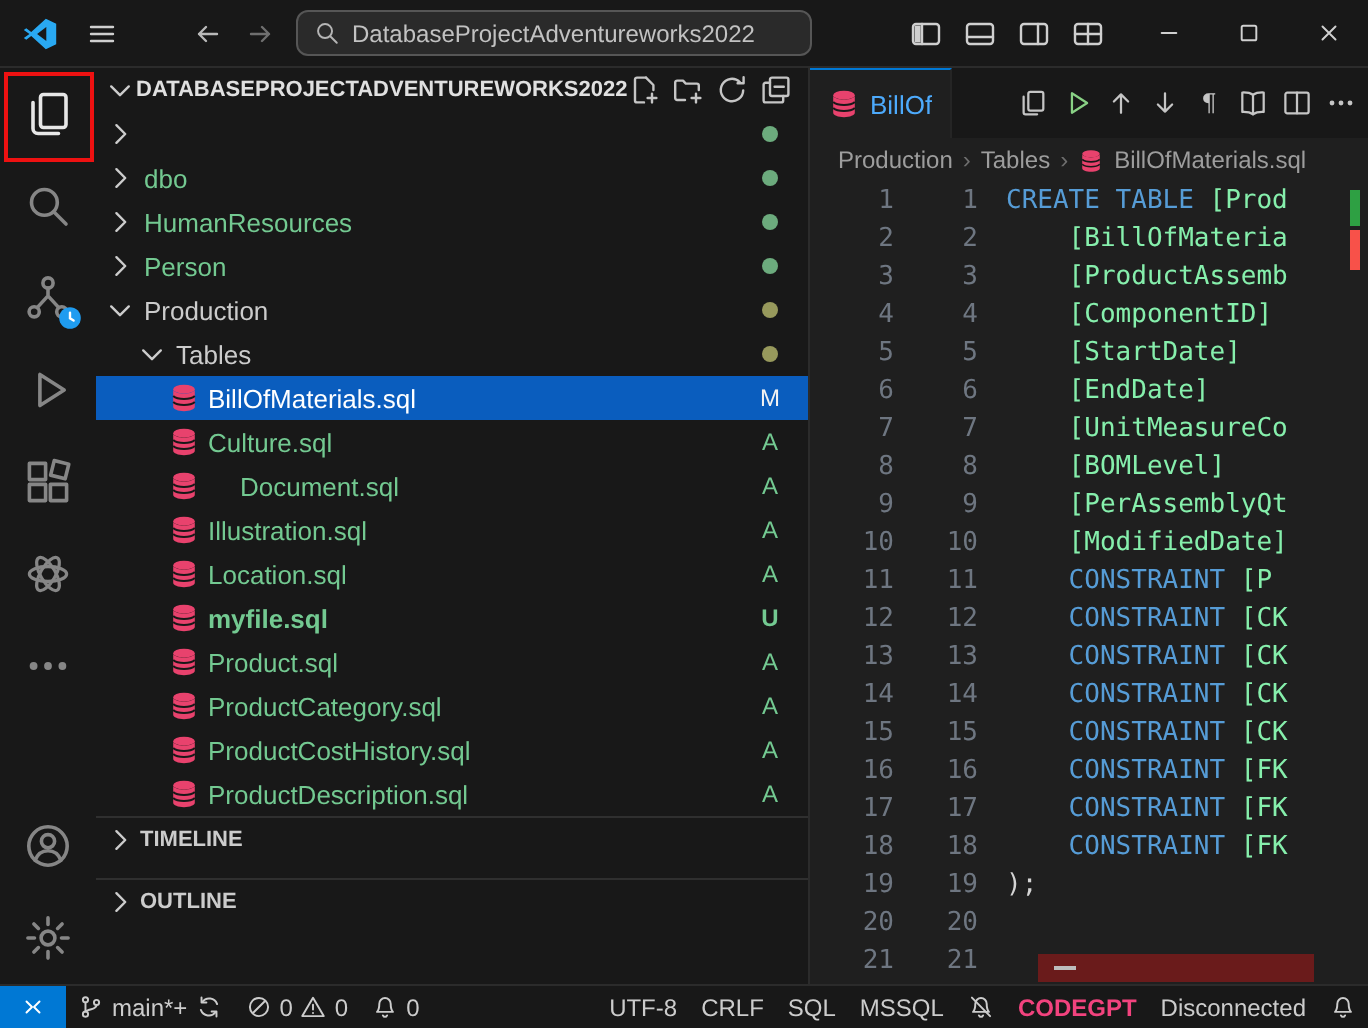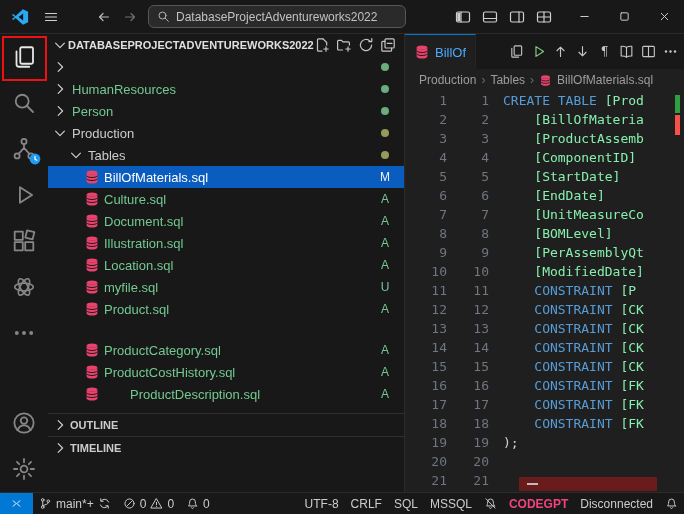--- a/index.html
+++ b/index.html
@@ -380,32 +380,44 @@
             <span class="dot dot-green"></span>
           </div>
           <div class="row" style="padding-left: 4px;">
             <span class="icon-host tw">
               <svg viewBox="0 0 16 16">
                 <g stroke="currentColor" fill="none" stroke-width="1.2" stroke-linecap="round" stroke-linejoin="round">
                   <path d="M6.2 3.6 10.6 8l-4.4 4.4"></path>
                 </g>
               </svg>
             </span>
-            <span class="tlabel t-green">HumanResources</span>
+            <span class="tlabel t-green">dbo</span>
             <span class="sp"></span>
             <span class="dot dot-green"></span>
           </div>
           <div class="row" style="padding-left: 4px;">
             <span class="icon-host tw">
               <svg viewBox="0 0 16 16">
                 <g stroke="currentColor" fill="none" stroke-width="1.2" stroke-linecap="round" stroke-linejoin="round">
                   <path d="M6.2 3.6 10.6 8l-4.4 4.4"></path>
                 </g>
               </svg>
             </span>
+            <span class="tlabel t-green">HumanResources</span>
+            <span class="sp"></span>
+            <span class="dot dot-green"></span>
+          </div>
+          <div class="row" style="padding-left: 4px;">
+            <span class="icon-host tw">
+              <svg viewBox="0 0 16 16">
+                <g stroke="currentColor" fill="none" stroke-width="1.2" stroke-linecap="round" stroke-linejoin="round">
+                  <path d="M6.2 3.6 10.6 8l-4.4 4.4"></path>
+                </g>
+              </svg>
+            </span>
             <span class="tlabel t-green">Person</span>
             <span class="sp"></span>
             <span class="dot dot-green"></span>
           </div>
           <div class="row" style="padding-left: 4px;">
             <span class="icon-host tw">
               <svg viewBox="0 0 16 16">
                 <g stroke="currentColor" fill="none" stroke-width="1.2" stroke-linecap="round" stroke-linejoin="round">
                   <path d="M3.6 6.2 8 10.6l4.4-4.4"></path>
                 </g>
@@ -444,136 +456,136 @@
               <svg viewBox="0 0 16 16">
                 <ellipse cx="8" cy="3.6" rx="5.4" ry="2.2" fill="#e8426d" stroke="none"></ellipse>
                 <path fill="#e8426d" stroke="none" d="M2.6 3.6v8.8c0 1.2 2.4 2.2 5.4 2.2s5.4-1 5.4-2.2V3.6c0 1.2-2.4 2.2-5.4 2.2s-5.4-1-5.4-2.2z"></path>
                 <path d="M2.6 7c1 .9 3 1.5 5.4 1.5S12.4 7.9 13.4 7M2.6 10c1 .9 3 1.5 5.4 1.5s4.4-.6 5.4-1.5" stroke="#181818" stroke-width="1" fill="none"></path>
               </svg>
             </span>
             <span class="tlabel t-green">Culture.sql</span>
             <span class="sp"></span>
             <span class="badge b-A">A</span>
           </div>
+          <div class="row" style="padding-left: 36px; gap: 16px;">
+            <span class="icon-host tw">
+              <svg viewBox="0 0 16 16">
+                <ellipse cx="8" cy="3.6" rx="5.4" ry="2.2" fill="#e8426d" stroke="none"></ellipse>
+                <path fill="#e8426d" stroke="none" d="M2.6 3.6v8.8c0 1.2 2.4 2.2 5.4 2.2s5.4-1 5.4-2.2V3.6c0 1.2-2.4 2.2-5.4 2.2s-5.4-1-5.4-2.2z"></path>
+                <path d="M2.6 7c1 .9 3 1.5 5.4 1.5S12.4 7.9 13.4 7M2.6 10c1 .9 3 1.5 5.4 1.5s4.4-.6 5.4-1.5" stroke="#181818" stroke-width="1" fill="none"></path>
+              </svg>
+            </span>
+            <span class="tlabel t-green">Document.sql</span>
+            <span class="sp"></span>
+            <span class="badge b-A">A</span>
+          </div>
           <div class="row" style="padding-left: 36px;">
             <span class="icon-host tw">
               <svg viewBox="0 0 16 16">
                 <ellipse cx="8" cy="3.6" rx="5.4" ry="2.2" fill="#e8426d" stroke="none"></ellipse>
                 <path fill="#e8426d" stroke="none" d="M2.6 3.6v8.8c0 1.2 2.4 2.2 5.4 2.2s5.4-1 5.4-2.2V3.6c0 1.2-2.4 2.2-5.4 2.2s-5.4-1-5.4-2.2z"></path>
                 <path d="M2.6 7c1 .9 3 1.5 5.4 1.5S12.4 7.9 13.4 7M2.6 10c1 .9 3 1.5 5.4 1.5s4.4-.6 5.4-1.5" stroke="#181818" stroke-width="1" fill="none"></path>
               </svg>
             </span>
-            <span class="tlabel t-green">Document.sql</span>
+            <span class="tlabel t-green">Illustration.sql</span>
             <span class="sp"></span>
             <span class="badge b-A">A</span>
           </div>
           <div class="row" style="padding-left: 36px;">
             <span class="icon-host tw">
               <svg viewBox="0 0 16 16">
                 <ellipse cx="8" cy="3.6" rx="5.4" ry="2.2" fill="#e8426d" stroke="none"></ellipse>
                 <path fill="#e8426d" stroke="none" d="M2.6 3.6v8.8c0 1.2 2.4 2.2 5.4 2.2s5.4-1 5.4-2.2V3.6c0 1.2-2.4 2.2-5.4 2.2s-5.4-1-5.4-2.2z"></path>
                 <path d="M2.6 7c1 .9 3 1.5 5.4 1.5S12.4 7.9 13.4 7M2.6 10c1 .9 3 1.5 5.4 1.5s4.4-.6 5.4-1.5" stroke="#181818" stroke-width="1" fill="none"></path>
               </svg>
             </span>
-            <span class="tlabel t-green">Illustration.sql</span>
+            <span class="tlabel t-green">Location.sql</span>
             <span class="sp"></span>
             <span class="badge b-A">A</span>
           </div>
+          <div class="row" style="padding-left: 36px; font-weight: bold;">
+            <span class="icon-host tw">
+              <svg viewBox="0 0 16 16">
+                <ellipse cx="8" cy="3.6" rx="5.4" ry="2.2" fill="#e8426d" stroke="none"></ellipse>
+                <path fill="#e8426d" stroke="none" d="M2.6 3.6v8.8c0 1.2 2.4 2.2 5.4 2.2s5.4-1 5.4-2.2V3.6c0 1.2-2.4 2.2-5.4 2.2s-5.4-1-5.4-2.2z"></path>
+                <path d="M2.6 7c1 .9 3 1.5 5.4 1.5S12.4 7.9 13.4 7M2.6 10c1 .9 3 1.5 5.4 1.5s4.4-.6 5.4-1.5" stroke="#181818" stroke-width="1" fill="none"></path>
+              </svg>
+            </span>
+            <span class="tlabel t-green">myfile.sql</span>
+            <span class="sp"></span>
+            <span class="badge b-U">U</span>
+          </div>
           <div class="row" style="padding-left: 36px;">
             <span class="icon-host tw">
               <svg viewBox="0 0 16 16">
                 <ellipse cx="8" cy="3.6" rx="5.4" ry="2.2" fill="#e8426d" stroke="none"></ellipse>
                 <path fill="#e8426d" stroke="none" d="M2.6 3.6v8.8c0 1.2 2.4 2.2 5.4 2.2s5.4-1 5.4-2.2V3.6c0 1.2-2.4 2.2-5.4 2.2s-5.4-1-5.4-2.2z"></path>
                 <path d="M2.6 7c1 .9 3 1.5 5.4 1.5S12.4 7.9 13.4 7M2.6 10c1 .9 3 1.5 5.4 1.5s4.4-.6 5.4-1.5" stroke="#181818" stroke-width="1" fill="none"></path>
               </svg>
             </span>
-            <span class="tlabel t-green">Location.sql</span>
+            <span class="tlabel t-green">Product.sql</span>
             <span class="sp"></span>
             <span class="badge b-A">A</span>
           </div>
           <div class="row" style="padding-left: 36px;">
             <span class="icon-host tw">
               <svg viewBox="0 0 16 16">
                 <ellipse cx="8" cy="3.6" rx="5.4" ry="2.2" fill="#e8426d" stroke="none"></ellipse>
                 <path fill="#e8426d" stroke="none" d="M2.6 3.6v8.8c0 1.2 2.4 2.2 5.4 2.2s5.4-1 5.4-2.2V3.6c0 1.2-2.4 2.2-5.4 2.2s-5.4-1-5.4-2.2z"></path>
                 <path d="M2.6 7c1 .9 3 1.5 5.4 1.5S12.4 7.9 13.4 7M2.6 10c1 .9 3 1.5 5.4 1.5s4.4-.6 5.4-1.5" stroke="#181818" stroke-width="1" fill="none"></path>
               </svg>
             </span>
-            <span class="tlabel t-green">myfile.sql</span>
-            <span class="sp"></span>
-            <span class="badge b-U">U</span>
+            <span class="tlabel t-green">ProductCategory.sql</span>
+            <span class="sp"></span>
+            <span class="badge b-A">A</span>
           </div>
           <div class="row" style="padding-left: 36px;">
             <span class="icon-host tw">
               <svg viewBox="0 0 16 16">
                 <ellipse cx="8" cy="3.6" rx="5.4" ry="2.2" fill="#e8426d" stroke="none"></ellipse>
                 <path fill="#e8426d" stroke="none" d="M2.6 3.6v8.8c0 1.2 2.4 2.2 5.4 2.2s5.4-1 5.4-2.2V3.6c0 1.2-2.4 2.2-5.4 2.2s-5.4-1-5.4-2.2z"></path>
                 <path d="M2.6 7c1 .9 3 1.5 5.4 1.5S12.4 7.9 13.4 7M2.6 10c1 .9 3 1.5 5.4 1.5s4.4-.6 5.4-1.5" stroke="#181818" stroke-width="1" fill="none"></path>
               </svg>
             </span>
-            <span class="tlabel t-green">Product.sql</span>
+            <span class="tlabel t-green">ProductCostHistory.sql</span>
             <span class="sp"></span>
             <span class="badge b-A">A</span>
           </div>
-          <div class="row" style="padding-left: 36px; margin-top: 19px;">
-            <span class="icon-host tw">
-              <svg viewBox="0 0 16 16">
-                <ellipse cx="8" cy="3.6" rx="5.4" ry="2.2" fill="#e8426d" stroke="none"></ellipse>
-                <path fill="#e8426d" stroke="none" d="M2.6 3.6v8.8c0 1.2 2.4 2.2 5.4 2.2s5.4-1 5.4-2.2V3.6c0 1.2-2.4 2.2-5.4 2.2s-5.4-1-5.4-2.2z"></path>
-                <path d="M2.6 7c1 .9 3 1.5 5.4 1.5S12.4 7.9 13.4 7M2.6 10c1 .9 3 1.5 5.4 1.5s4.4-.6 5.4-1.5" stroke="#181818" stroke-width="1" fill="none"></path>
-              </svg>
-            </span>
-            <span class="tlabel t-green">ProductCategory.sql</span>
+          <div class="row" style="padding-left: 36px;">
+            <span class="icon-host tw">
+              <svg viewBox="0 0 16 16">
+                <ellipse cx="8" cy="3.6" rx="5.4" ry="2.2" fill="#e8426d" stroke="none"></ellipse>
+                <path fill="#e8426d" stroke="none" d="M2.6 3.6v8.8c0 1.2 2.4 2.2 5.4 2.2s5.4-1 5.4-2.2V3.6c0 1.2-2.4 2.2-5.4 2.2s-5.4-1-5.4-2.2z"></path>
+                <path d="M2.6 7c1 .9 3 1.5 5.4 1.5S12.4 7.9 13.4 7M2.6 10c1 .9 3 1.5 5.4 1.5s4.4-.6 5.4-1.5" stroke="#181818" stroke-width="1" fill="none"></path>
+              </svg>
+            </span>
+            <span class="tlabel t-green">ProductDescription.sql</span>
             <span class="sp"></span>
             <span class="badge b-A">A</span>
           </div>
-          <div class="row" style="padding-left: 36px;">
-            <span class="icon-host tw">
-              <svg viewBox="0 0 16 16">
-                <ellipse cx="8" cy="3.6" rx="5.4" ry="2.2" fill="#e8426d" stroke="none"></ellipse>
-                <path fill="#e8426d" stroke="none" d="M2.6 3.6v8.8c0 1.2 2.4 2.2 5.4 2.2s5.4-1 5.4-2.2V3.6c0 1.2-2.4 2.2-5.4 2.2s-5.4-1-5.4-2.2z"></path>
-                <path d="M2.6 7c1 .9 3 1.5 5.4 1.5S12.4 7.9 13.4 7M2.6 10c1 .9 3 1.5 5.4 1.5s4.4-.6 5.4-1.5" stroke="#181818" stroke-width="1" fill="none"></path>
-              </svg>
-            </span>
-            <span class="tlabel t-green">ProductCostHistory.sql</span>
-            <span class="sp"></span>
-            <span class="badge b-A">A</span>
-          </div>
-          <div class="row" style="padding-left: 36px; gap: 26px;">
-            <span class="icon-host tw">
-              <svg viewBox="0 0 16 16">
-                <ellipse cx="8" cy="3.6" rx="5.4" ry="2.2" fill="#e8426d" stroke="none"></ellipse>
-                <path fill="#e8426d" stroke="none" d="M2.6 3.6v8.8c0 1.2 2.4 2.2 5.4 2.2s5.4-1 5.4-2.2V3.6c0 1.2-2.4 2.2-5.4 2.2s-5.4-1-5.4-2.2z"></path>
-                <path d="M2.6 7c1 .9 3 1.5 5.4 1.5S12.4 7.9 13.4 7M2.6 10c1 .9 3 1.5 5.4 1.5s4.4-.6 5.4-1.5" stroke="#181818" stroke-width="1" fill="none"></path>
-              </svg>
-            </span>
-            <span class="tlabel t-green">ProductDescription.sql</span>
-            <span class="sp"></span>
-            <span class="badge b-A">A</span>
-          </div>
         </div>
+      <div class="section-row">
+        <span class="tw icon-host">
+            <svg viewBox="0 0 16 16">
+              <g stroke="currentColor" fill="none" stroke-width="1.2" stroke-linecap="round" stroke-linejoin="round">
+                <path d="M6.2 3.6 10.6 8l-4.4 4.4"></path>
+              </g>
+            </svg>
+          </span>
+        <span class="sec-label">TIMELINE</span>
+      </div>
       <div class="section-row sections-gap">
         <span class="tw icon-host">
             <svg viewBox="0 0 16 16">
               <g stroke="currentColor" fill="none" stroke-width="1.2" stroke-linecap="round" stroke-linejoin="round">
                 <path d="M6.2 3.6 10.6 8l-4.4 4.4"></path>
               </g>
             </svg>
           </span>
         <span class="sec-label">OUTLINE</span>
-      </div>
-      <div class="section-row">
-        <span class="tw icon-host">
-            <svg viewBox="0 0 16 16">
-              <g stroke="currentColor" fill="none" stroke-width="1.2" stroke-linecap="round" stroke-linejoin="round">
-                <path d="M6.2 3.6 10.6 8l-4.4 4.4"></path>
-              </g>
-            </svg>
-          </span>
-        <span class="sec-label">TIMELINE</span>
       </div>
     </div>
 
     <div class="editor">
       <div class="tabbar">
         <div class="tab">
           <span class="tw icon-host">
               <svg viewBox="0 0 16 16">
                 <ellipse cx="8" cy="3.6" rx="5.4" ry="2.2" fill="#e8426d" stroke="none"></ellipse>
                 <path fill="#e8426d" stroke="none" d="M2.6 3.6v8.8c0 1.2 2.4 2.2 5.4 2.2s5.4-1 5.4-2.2V3.6c0 1.2-2.4 2.2-5.4 2.2s-5.4-1-5.4-2.2z"></path>

